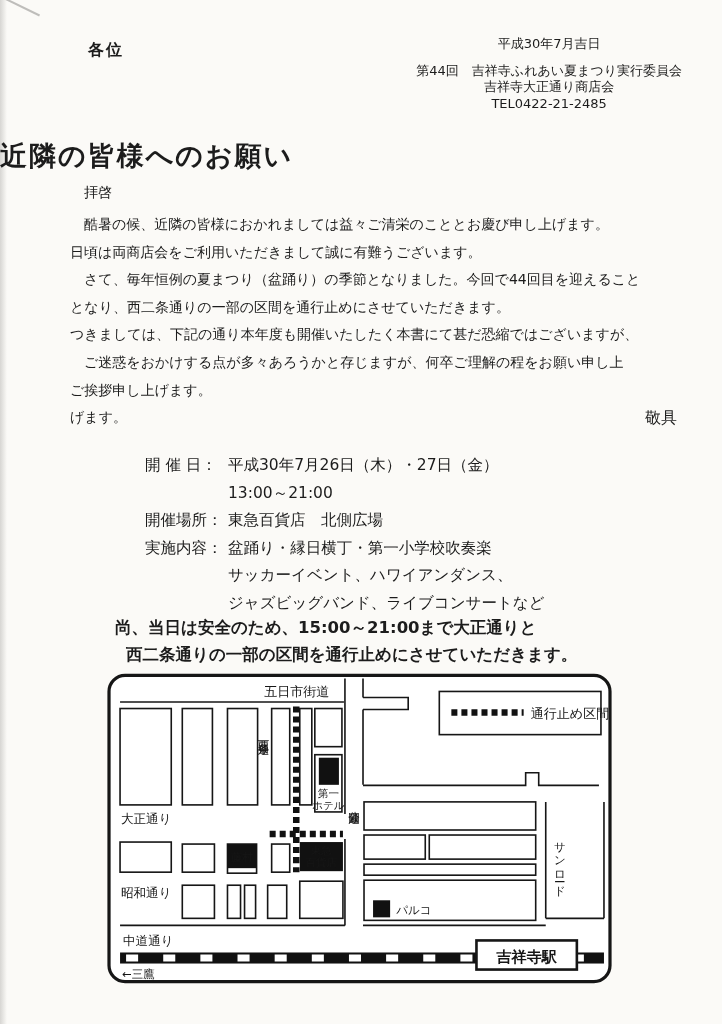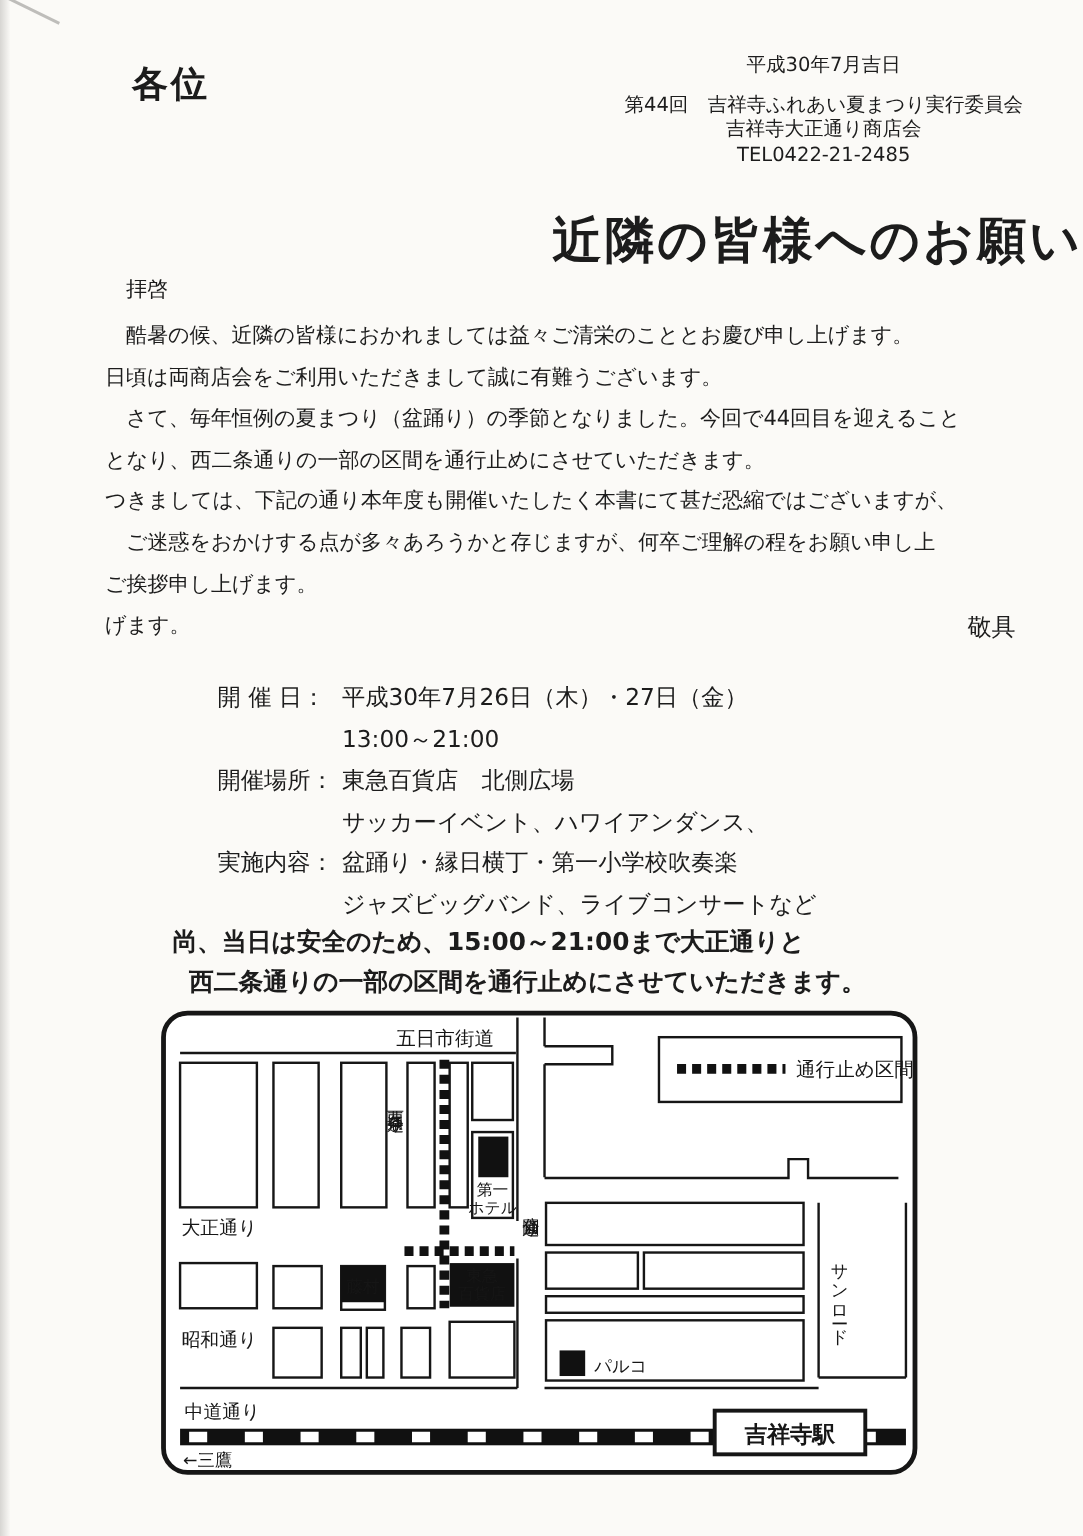--- a/index.html
+++ b/index.html
@@ -6,25 +6,25 @@
   body{width:722px;height:1024px;overflow:hidden;background:#e9e7e3;}
   .page{
     position:relative;width:722px;height:1024px;overflow:hidden;
     background:#fbfaf7;color:#1c1c1c;
     font-family:"DejaVu Sans","Liberation Sans",sans-serif;
   }
   .scan-edge{position:absolute;left:0;top:0;width:7px;height:100%;
     background:linear-gradient(90deg,rgba(70,68,64,.20),rgba(70,68,64,0));pointer-events:none;}
   .scan-corner{position:absolute;left:-6px;top:4px;width:48px;height:2px;background:#8d8b88;
     transform:rotate(26deg);opacity:.55;pointer-events:none;}
-  .recipient{position:absolute;left:88px;top:40px;font-size:24px;font-weight:700;letter-spacing:2px;}
+  .recipient{position:absolute;left:88px;top:40px;font-size:16px;font-weight:700;letter-spacing:2px;}
   .header-right{position:absolute;right:40px;top:36px;text-align:center;font-size:13px;line-height:16.5px;white-space:nowrap;}
   .header-right .date{margin-bottom:10px;}
-  .doc-title{position:absolute;left:0;top:138px;width:100%;text-align:right;
-    font-size:33px;font-weight:700;letter-spacing:2px;}
+  .doc-title{position:absolute;left:0;top:138px;width:100%;text-align:left;
+    font-size:27px;font-weight:700;letter-spacing:2px;}
   .salutation{position:absolute;left:84px;top:184px;font-size:14px;}
   .body-block{position:absolute;left:70px;top:211px;font-size:14px;line-height:27.6px;white-space:nowrap;}
   .closing{position:absolute;right:45px;top:408px;font-size:16px;}
   .details{position:absolute;left:145px;top:452px;font-size:15.5px;line-height:27.5px;white-space:nowrap;}
   .details .row{display:flex;}
   .details .lbl{display:inline-block;width:83px;}
   .details .val{display:inline-block;}
   .notice{position:absolute;left:115px;top:615px;font-size:16.5px;font-weight:700;line-height:26.5px;white-space:nowrap;}
   .notice .l2{margin-left:11px;}
   .map-wrap{position:absolute;left:106px;top:672px;width:507px;height:314px;}
@@ -71,26 +71,26 @@
     </div>
     <div class="row">
       <span class="lbl"></span>
       <span class="val">13:00～21:00</span>
     </div>
     <div class="row">
       <span class="lbl">開催場所：</span>
       <span class="val">東急百貨店　北側広場</span>
     </div>
     <div class="row">
+      <span class="lbl">実施内容：</span>
+      <span class="val">盆踊り・縁日横丁・第一小学校吹奏楽</span>
+    </div>
+    <div class="row">
       <span class="lbl"></span>
       <span class="val">サッカーイベント、ハワイアンダンス、</span>
-    </div>
-    <div class="row">
-      <span class="lbl">実施内容：</span>
-      <span class="val">盆踊り・縁日横丁・第一小学校吹奏楽</span>
     </div>
     <div class="row">
       <span class="lbl"></span>
       <span class="val">ジャズビッグバンド、ライブコンサートなど</span>
     </div>
   </div>
 
   <div class="notice">
     <div>尚、当日は安全のため、15:00～21:00まで大正通りと</div>
     <div class="l2">西二条通りの一部の区間を通行止めにさせていただきます。</div>

